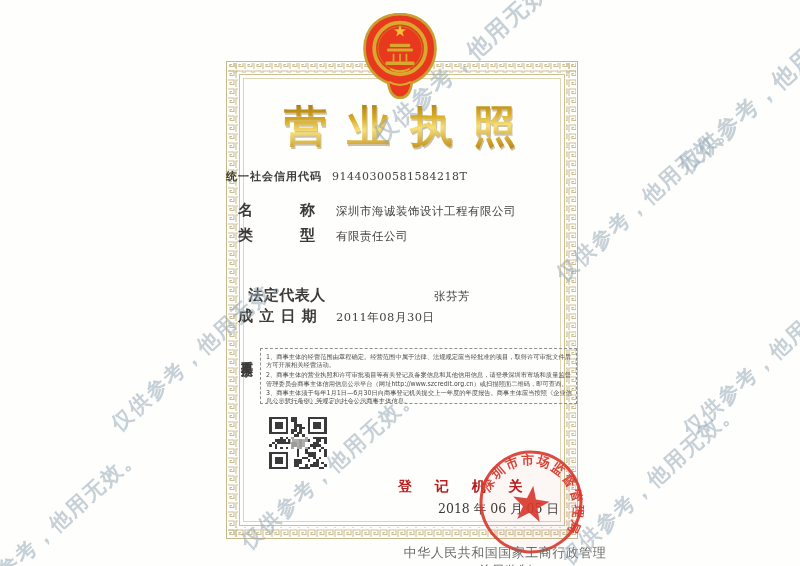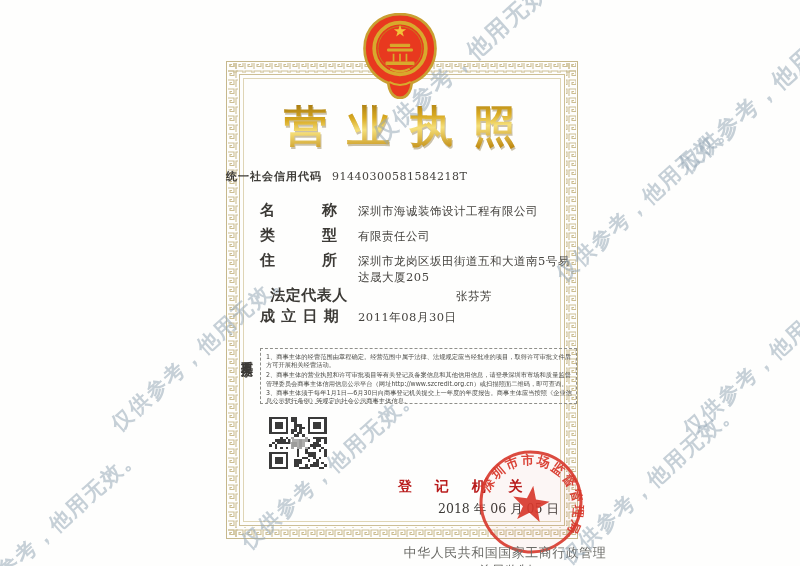--- a/index.html
+++ b/index.html
@@ -29,21 +29,21 @@
 
   
   #creditline {
     position:absolute; left:226px; top:165px; width:349px;
     text-align:left; white-space:nowrap;
   }
   #creditline .lbl { font-size:11px; font-weight:bold; color:#3e3c38; letter-spacing:1px; }
   #creditline .val { font-family:"DejaVu Serif", serif; font-size:11px; color:#45433f; letter-spacing:0.5px; margin-left:5px; }
 
   
-  .frow { position:absolute; left:260px; width:330px; }
+  .frow { position:absolute; left:238px; width:330px; }
   .frow .flabel {
     display:inline-block; width:86px; vertical-align:top;
     font-size:15px; font-weight:bold; color:#3c3a36; letter-spacing:0.5px;
   }
   .frow .fvalue {
     display:inline-block; vertical-align:top; margin-left:12px; padding-top:3px;
     font-family:"DejaVu Serif", serif; font-size:11.5px; color:#45433f;
     letter-spacing:0.5px; line-height:1.35; width:220px;
   }
   #row-name  { top:201px; }
@@ -143,23 +143,20 @@
   <div id="creditline">
     <span class="lbl">统一社会信用代码</span>
     <span class="val">91440300581584218T</span>
   </div>
 
   <div class="frow" id="row-name">
     <span class="flabel">名　　　称</span><span class="fvalue">深圳市海诚装饰设计工程有限公司</span>
   </div>
   <div class="frow" id="row-type">
     <span class="flabel">类　　　型</span><span class="fvalue">有限责任公司</span>
-  </div>
-  <div class="frow" id="row-addr">
-    <span class="flabel">住　　　所</span><span class="fvalue">深圳市龙岗区坂田街道五和大道南5号易达晟大厦205</span>
   </div>
   <div class="frow" id="row-legal">
     <span class="flabel">法定代表人</span><span class="fvalue">张芬芳</span>
   </div>
   <div class="frow" id="row-date">
     <span class="flabel">成 立 日 期</span><span class="fvalue">2011年08月30日</span>
   </div>
 
   <div id="notice-side">重要提示</div>
   <div id="notice-box">

